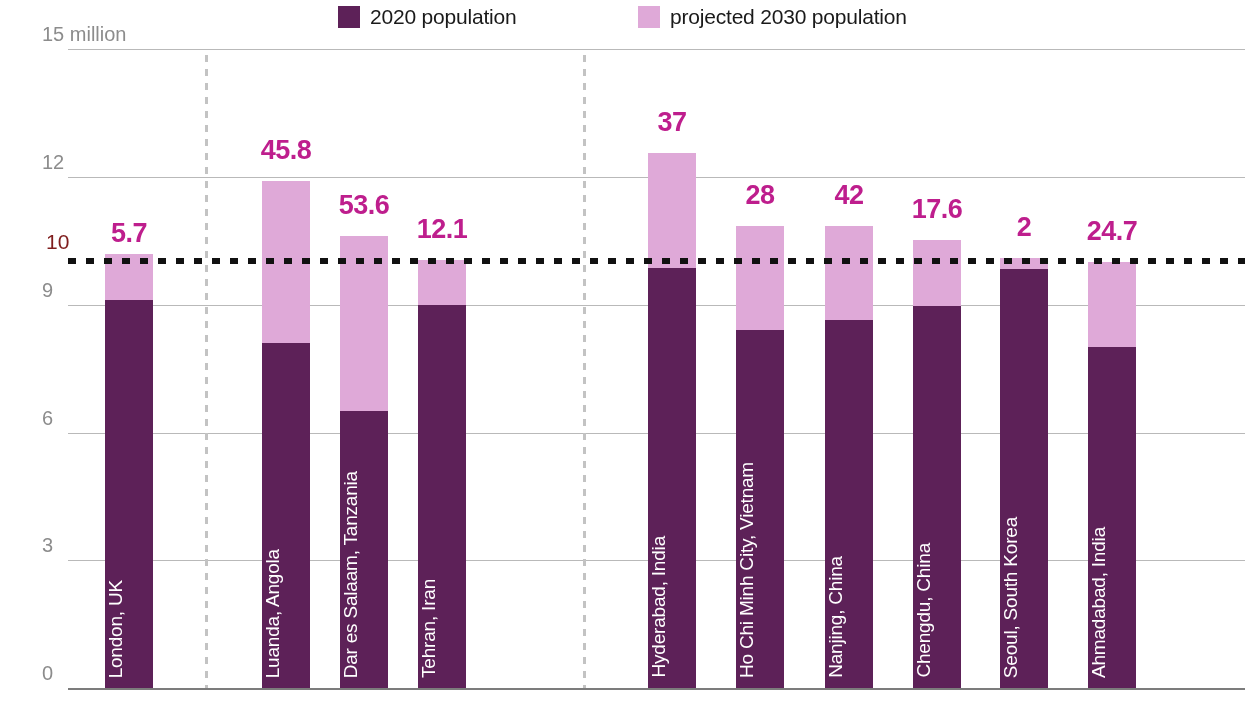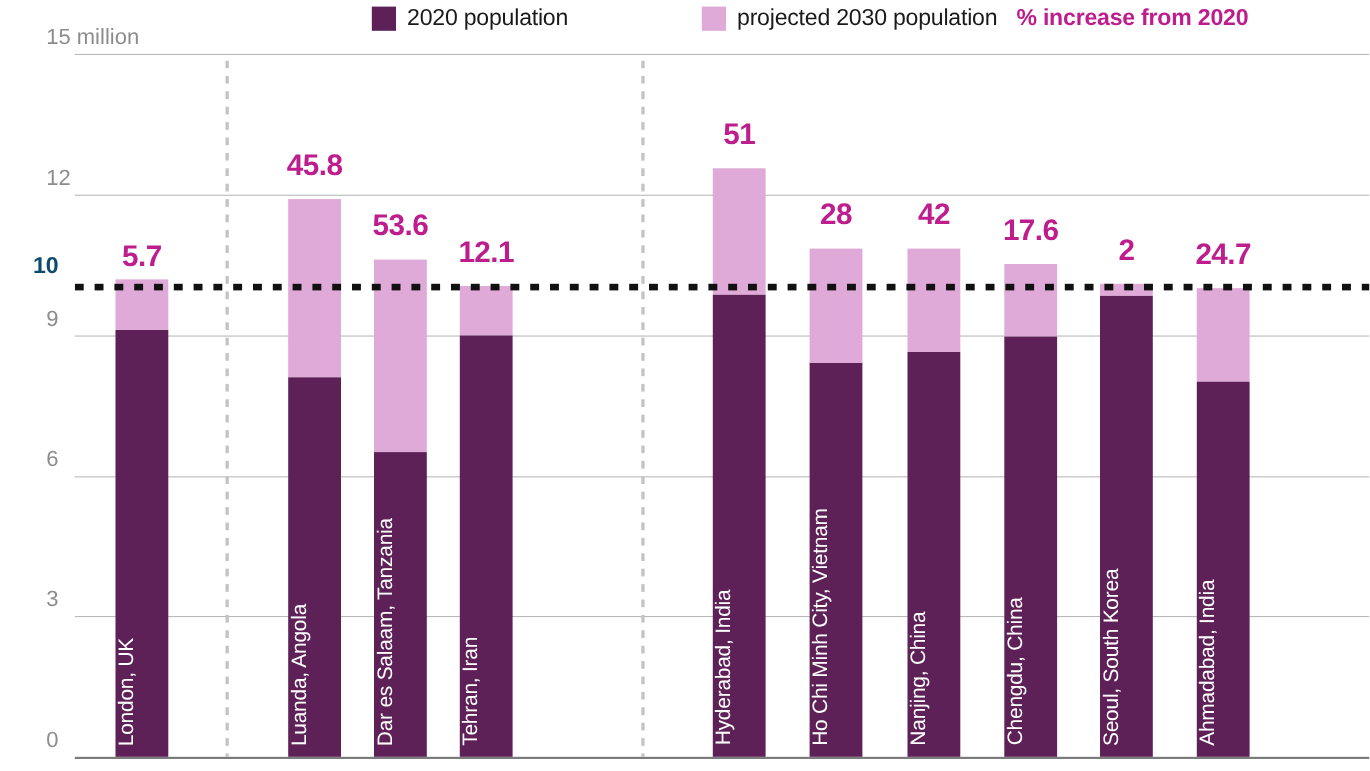--- a/index.html
+++ b/index.html
@@ -44,21 +44,21 @@
   }
   .ytick.top-label { left: 42px; }
 
   .ref-line {
     position: absolute; left: 68px; width: 1177px; height: 6px;
     background-image: linear-gradient(to right, #111 0 8px, transparent 8px 18px);
     background-size: 18px 6px;
     background-repeat: repeat-x;
   }
   .ref-label {
-    position: absolute; left: 30px; font-size: 21px; font-weight: bold; color: #0c4a6e;
+    position: absolute; left: 46px; font-size: 21px; font-weight: normal; color: #7f1d1d;
     transform: translateY(-100%); padding-bottom: 4px;
   }
 
   .separator {
     position: absolute; width: 3px;
     background-image: linear-gradient(to bottom, #c3c3c3 0 7px, transparent 7px 14px);
     background-size: 3px 14px;
     background-repeat: repeat-y;
   }
 
@@ -86,23 +86,20 @@
 <div id="chart-root">
 
   <div class="legend">
     <div class="legend-item" id="legend-2020">
       <span class="legend-swatch" style="background:#5D2158"></span>
       <span class="legend-label">2020 population</span>
     </div>
     <div class="legend-item" id="legend-2030">
       <span class="legend-swatch" style="background:#DFA9D8"></span>
       <span class="legend-label">projected 2030 population</span>
-    </div>
-    <div class="legend-item" id="legend-pct">
-      <span class="legend-pct-text">% increase from 2020</span>
     </div>
   </div>
 
   <div class="plot">
 
     <div class="gridline" style="top:49px"></div>
     <div class="ytick top-label" style="top:49px">15 million</div>
 
     <div class="gridline" style="top:177px"></div>
     <div class="ytick" style="top:177px">12</div>
@@ -148,21 +145,21 @@
       <div class="bar-seg bar-dark" style="top:45px; height:383px"></div>
       <div class="bar-name">Tehran, Iran</div>
     </div>
     <div class="bar-pct" style="left:442px; top:214px">12.1</div>
 
     <div class="bar-group" style="left:648px; width:48px; top:153px; height:535px">
       <div class="bar-seg bar-light" style="top:0; height:115px"></div>
       <div class="bar-seg bar-dark" style="top:115px; height:420px"></div>
       <div class="bar-name">Hyderabad, India</div>
     </div>
-    <div class="bar-pct" style="left:672px; top:107px">51</div>
+    <div class="bar-pct" style="left:672px; top:107px">37</div>
 
     <div class="bar-group" style="left:736px; width:48px; top:226px; height:462px">
       <div class="bar-seg bar-light" style="top:0; height:104px"></div>
       <div class="bar-seg bar-dark" style="top:104px; height:358px"></div>
       <div class="bar-name">Ho Chi Minh City, Vietnam</div>
     </div>
     <div class="bar-pct" style="left:760px; top:180px">28</div>
 
     <div class="bar-group" style="left:825px; width:48px; top:226px; height:462px">
       <div class="bar-seg bar-light" style="top:0; height:94px"></div>

